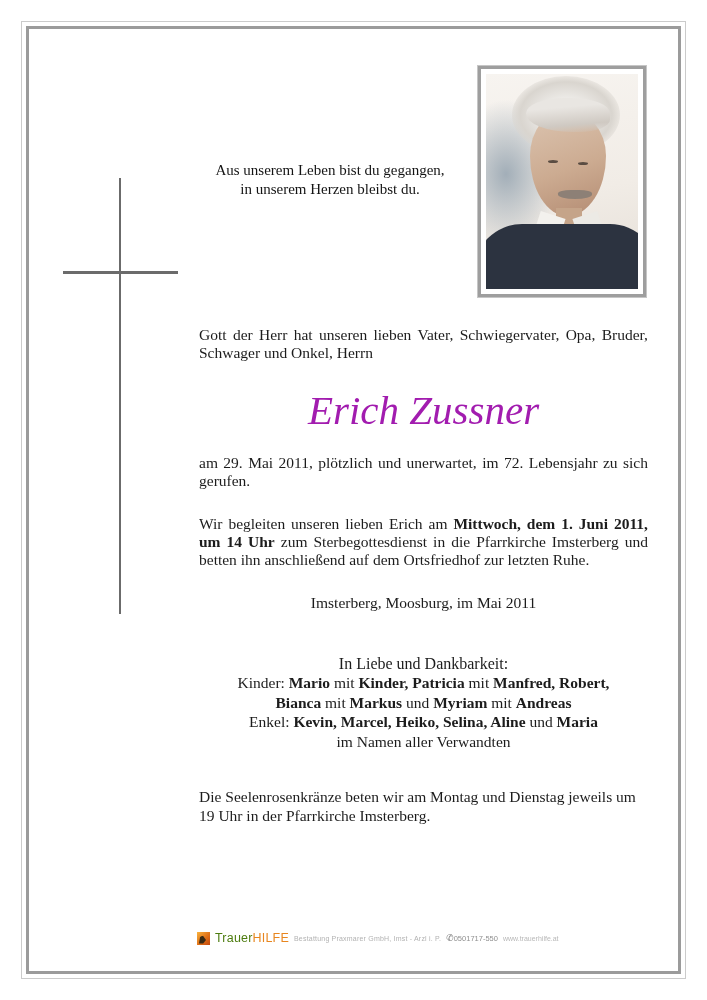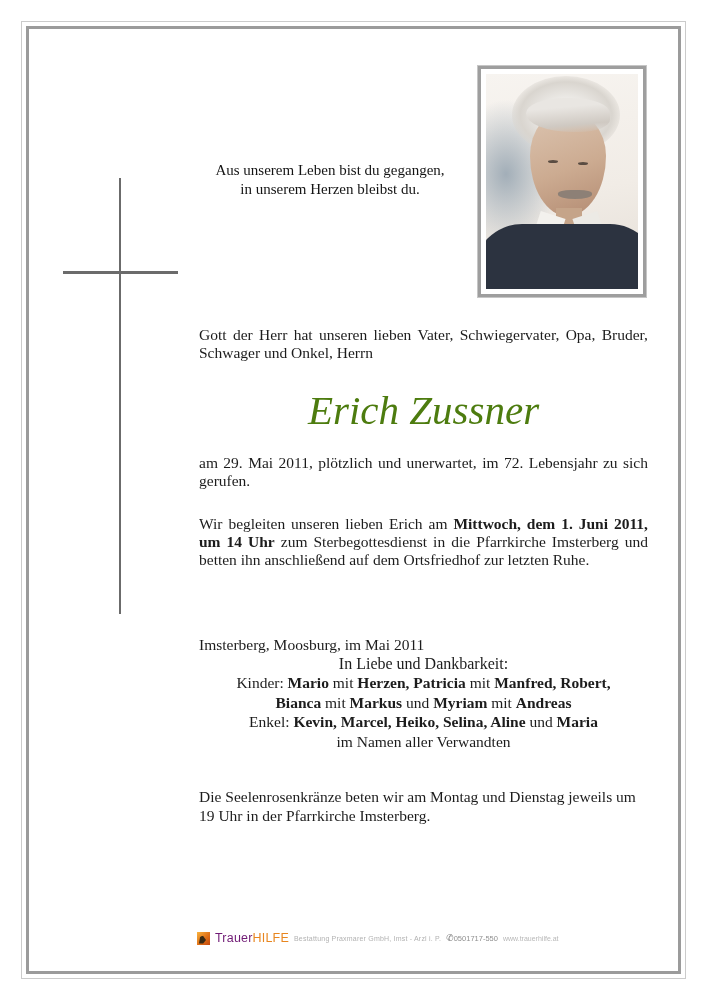--- a/index.html
+++ b/index.html
@@ -78,45 +78,45 @@
   }
   .photo .collar-r{
     position:absolute;left:92px;top:140px;width:26px;height:40px;
     background:#eceae5;transform:rotate(-18deg);
   }
   
   .col{position:absolute;left:199px;width:449px;}
   .p-intro{top:326px;text-align:justify;font-size:15.5px;line-height:18px;}
   .name{
     position:absolute;left:199px;top:386px;width:449px;
-    text-align:center;font-style:italic;font-size:41px;line-height:48px;color:#4d7c0f;
+    text-align:center;font-style:italic;font-size:41px;line-height:48px;color:#a21caf;
   }
   .p-death{top:454px;text-align:justify;font-size:15.5px;line-height:18px;}
   .p-escort{top:515px;text-align:justify;font-size:15.5px;line-height:18px;}
-  .place-date{top:594px;font-size:15.5px;margin-top:42px;}
+  .place-date{top:594px;text-align:center;font-size:15.5px;}
   .gratitude{top:655px;text-align:center;font-size:16px;}
   .family{top:673px;text-align:center;font-size:15.5px;line-height:19.5px;}
   .rosary{top:788px;text-align:left;font-size:15.5px;line-height:18.5px;}
   .b{font-weight:bold;}
   
   .footer{
     position:absolute;left:197px;top:930px;height:16px;
     display:flex;align-items:center;gap:5px;
     font-family:"Liberation Sans","DejaVu Sans",sans-serif;
   }
   .brand-icon{
     position:relative;width:13px;height:13px;flex:0 0 auto;
     background:linear-gradient(135deg,#f9b43f 0%,#e07017 55%,#c2470d 100%);
   }
   .brand-icon::after{
     content:"";position:absolute;left:2px;top:4px;width:7px;height:8px;
     background:#3a2a14;clip-path:polygon(0 100%,15% 20%,55% 0,100% 55%,60% 100%);
   }
   .brand-text{font-size:12.5px;letter-spacing:.2px;white-space:nowrap;}
-  .brand-first{color:#701a75;}
+  .brand-first{color:#4d7c0f;}
   .brand-second{color:#e8861f;}
   .footer-small{font-size:7px;color:#b2b2b2;white-space:nowrap;letter-spacing:.2px;}
   .footer-phone{font-size:7.5px;color:#8f8f8f;white-space:nowrap;}
   .footer-site{font-size:7px;color:#b8b8b8;white-space:nowrap;}
   .phone-glyph{font-size:9px;color:#6f6f6f;}
 </style>
 </head>
 <body>
 
 <div class="page">
@@ -156,21 +156,21 @@
 
   <div class="col p-death">am 29. Mai 2011, plötzlich und unerwartet, im 72. Lebensjahr zu sich gerufen.</div>
 
   <div class="col p-escort"><span>Wir begleiten unseren lieben Erich am </span><span class="b">Mittwoch, dem 1. Juni 2011, um 14 Uhr</span><span> zum Sterbegottesdienst in die Pfarrkirche Imsterberg und betten ihn anschließend auf dem Ortsfriedhof zur letzten Ruhe.</span></div>
 
   <div class="col place-date">Imsterberg, Moosburg, im Mai 2011</div>
 
   <div class="col gratitude">In Liebe und Dankbarkeit:</div>
 
   <div class="col family">
-    <div><span>Kinder: </span><span class="b">Mario</span><span> mit </span><span class="b">Herzen, Patricia</span><span> mit </span><span class="b">Manfred, Robert,</span></div>
+    <div><span>Kinder: </span><span class="b">Mario</span><span> mit </span><span class="b">Kinder, Patricia</span><span> mit </span><span class="b">Manfred, Robert,</span></div>
     <div><span class="b">Bianca</span><span> mit </span><span class="b">Markus</span><span> und </span><span class="b">Myriam</span><span> mit </span><span class="b">Andreas</span></div>
     <div><span>Enkel: </span><span class="b">Kevin, Marcel, Heiko, Selina, Aline</span><span> und </span><span class="b">Maria</span></div>
     <div><span>im Namen aller Verwandten</span></div>
   </div>
 
   <div class="col rosary">Die Seelenrosenkränze beten wir am Montag und Dienstag jeweils um 19 Uhr in der Pfarrkirche Imsterberg.</div>
 
   <div class="footer">
     <span class="brand-icon"></span>
     <span class="brand-text"><span class="brand-first">Trauer</span><span class="brand-second">HILFE</span></span>

